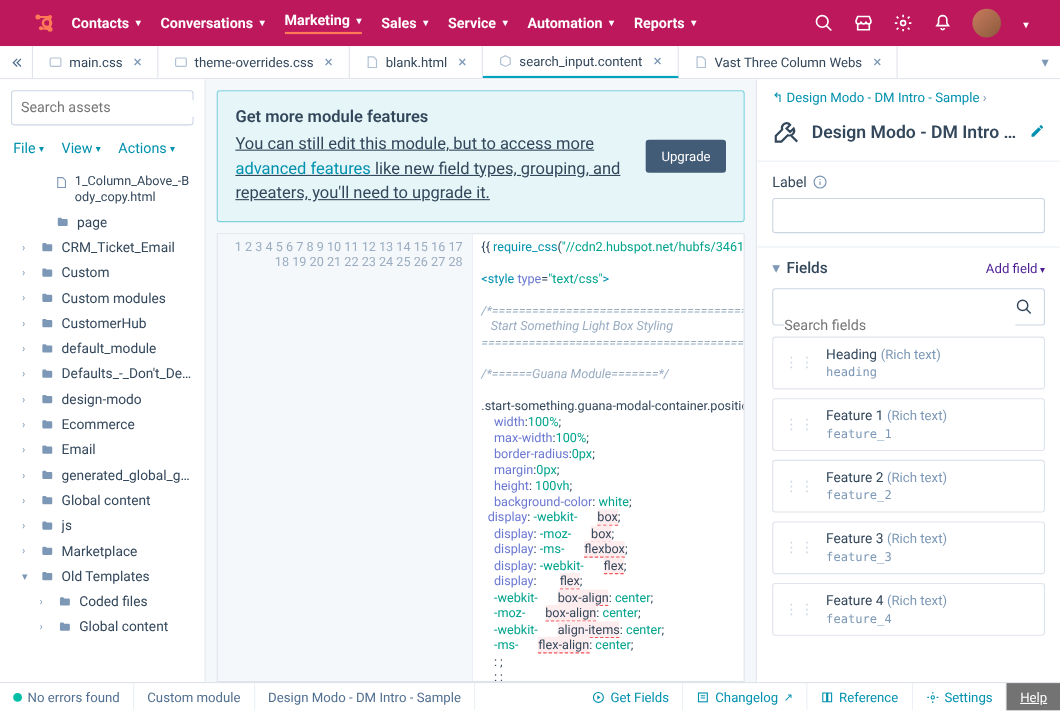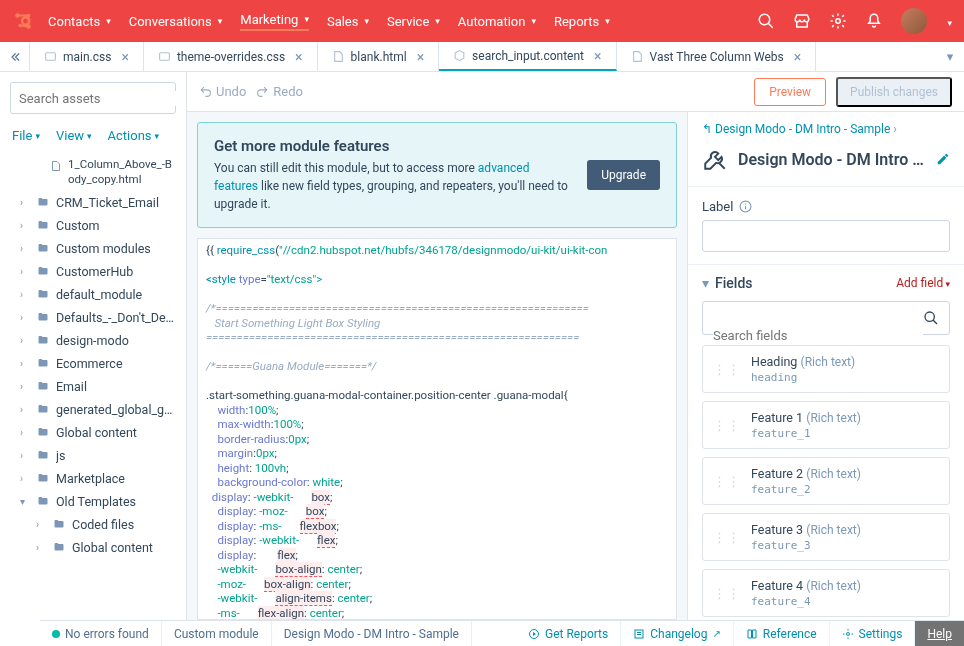--- a/index.html
+++ b/index.html
@@ -1,20 +1,20 @@
 <!DOCTYPE html>
 <html><head>
 <meta charset="utf-8">
 <style>
 * { margin: 0; padding: 0; box-sizing: border-box; font-family: -apple-system, BlinkMacSystemFont, "Segoe UI", Roboto, sans-serif; }
 body { background: #fff; color: #33475b; font-size: 13px; overflow: hidden; }
 .app { width: 964px; height: 646px; display: flex; flex-direction: column; }
 
 
-.topnav { background: #ef4444; height: 42px; display: flex; align-items: center; padding: 0 12px; color: #fff; }
+.topnav { background: #be185d; height: 42px; display: flex; align-items: center; padding: 0 29px; color: #fff; font-weight: bold; }
 .hs-logo { width: 22px; height: 22px; margin-right: 14px; }
 .nav-items { display: flex; gap: 18px; flex: 1; }
 .nav-item { color: #fff; font-size: 13px; cursor: pointer; display: flex; align-items: center; gap: 4px; }
 .nav-item.active { color: #fff; border-bottom: 2px solid #ff7a59; padding-bottom: 2px; }
 .nav-caret::after { content: '▾'; font-size: 9px; margin-left: 2px; }
 .nav-right { display: flex; align-items: center; gap: 18px; }
 .nav-icon { width: 18px; height: 18px; fill: #fff; cursor: pointer; }
 .avatar { width: 26px; height: 26px; border-radius: 50%; background: linear-gradient(135deg,#c97b5e,#8b5a3c); }
 
 
@@ -56,21 +56,21 @@
 .btn-preview { color: #ff7a59; border: 1px solid #ff7a59; background: #fff; padding: 6px 14px; border-radius: 3px; font-size: 12px; cursor: pointer; }
 .btn-publish { color: #b0c1d4; background: #eaf0f6; padding: 6px 12px; border-radius: 3px; font-size: 12px; cursor: not-allowed; }
 
 .editor-wrap { flex: 1; display: flex; overflow: hidden; }
 .editor-col { flex: 1; display: flex; flex-direction: column; overflow: hidden; }
 
 
 .banner { background: #e5f5f8; border: 1px solid #7fd1de; border-radius: 3px; margin: 10px 10px 0; padding: 14px 16px; display: flex; gap: 16px; align-items: flex-start; }
 .banner-body { flex: 1; }
 .banner-title { font-weight: 600; font-size: 15px; color: #33475b; margin-bottom: 4px; }
-.banner-text { font-size: 12px; color: #33475b; line-height: 1.5; }
+.banner-text { font-size: 15px; color: #33475b; line-height: 1.5; text-decoration: underline; }
 .banner-link { color: #0091ae; cursor: pointer; }
 .btn-upgrade { background: #425b76; color: #fff; border: none; padding: 8px 14px; border-radius: 3px; font-size: 12px; cursor: pointer; align-self: center; }
 
 
 .code { flex: 1; background: #fff; margin: 10px 10px 0; border: 1px solid #dfe3eb; overflow: hidden; font-family: "SF Mono", Monaco, Consolas, monospace; font-size: 11.5px; display: flex; }
 .gutter { background: #f5f8fa; color: #99acc2; text-align: right; padding: 4px 8px 4px 4px; line-height: 14.5px; user-select: none; border-right: 1px solid #eaf0f6; }
 .codelines { padding: 4px 8px; line-height: 14.5px; white-space: pre; color: #33475b; overflow: hidden; }
 .tok-fn { color: #0091ae; }
 .tok-str { color: #00a38d; }
 .tok-tag { color: #0091ae; }
@@ -84,38 +84,38 @@
 
 
 .rpanel { width: 277px; border-left: 1px solid #dfe3eb; background: #fff; display: flex; flex-direction: column; overflow-y: auto; }
 .bc { padding: 10px 14px 0; font-size: 12px; }
 .bc a { color: #0091ae; text-decoration: none; cursor: pointer; }
 .mod-head { display: flex; align-items: center; gap: 10px; padding: 10px 14px 14px; border-bottom: 1px solid #eaf0f6; }
 .mod-icon { width: 26px; height: 26px; }
 .mod-title { font-size: 16px; font-weight: 600; flex: 1; white-space: nowrap; overflow: hidden; text-overflow: ellipsis; }
 .edit-pencil { width: 14px; height: 14px; fill: #0091ae; cursor: pointer; }
 .section { padding: 12px 14px; border-bottom: 1px solid #eaf0f6; }
-.label-row { display: flex; align-items: center; gap: 6px; font-size: 13px; margin-bottom: 6px; }
+.label-row { display: flex; gap: 6px; font-size: 13px; margin-bottom: 6px; }
 .info-icon { width: 13px; height: 13px; fill: #7c98b6; }
 .text-input { width: 100%; height: 32px; border: 1px solid #cbd6e2; border-radius: 3px; padding: 0 8px; font-size: 13px; }
 .fields-head { display: flex; align-items: center; justify-content: space-between; padding: 10px 14px; }
 .fields-title { font-size: 14px; font-weight: 500; display: flex; align-items: center; gap: 6px; }
-.add-field { color: #b91c1c; font-size: 12px; cursor: pointer; }
+.add-field { color: #4c1d95; font-size: 12px; cursor: pointer; }
 .add-field::after { content: ' ▾'; font-size: 9px; }
 .search-fields { margin: 0 14px 10px; display: flex; align-items: center; border: 1px solid #cbd6e2; border-radius: 3px; height: 34px; padding: 0 10px; }
 .search-fields input { border: none; outline: none; flex: 1; font-size: 13px; margin-top: 34px; }
 .field-list { padding: 0 14px 10px; }
 .field-item { border: 1px solid #dfe3eb; border-radius: 3px; padding: 8px 10px; margin-bottom: 8px; display: flex; gap: 10px; cursor: pointer; }
 .drag-handle { color: #cbd6e2; font-size: 13px; line-height: 1; letter-spacing: 1px; align-self: center; }
 .field-name { font-size: 12.5px; }
 .field-type { color: #7c98b6; font-size: 12px; }
 .field-id { color: #7c98b6; font-family: Monaco, monospace; font-size: 11px; margin-top: 2px; }
 
 
-.statusbar { height: 26px; border-top: 1px solid #dfe3eb; background: #fff; display: flex; align-items: center; font-size: 12px; color: #516f90; margin-left: 40px; }
+.statusbar { height: 26px; border-top: 1px solid #dfe3eb; background: #fff; display: flex; align-items: center; font-size: 12px; color: #516f90; }
 .sb-cell { padding: 0 12px; border-right: 1px solid #eaf0f6; height: 100%; display: flex; align-items: center; gap: 5px; }
 .sb-spacer { flex: 1; }
 .sb-link { color: #0091ae; cursor: pointer; }
 .sb-help { background: #737373; color: #fff; padding: 0 12px; height: 100%; display: flex; align-items: center; cursor: pointer; text-decoration: underline; }
 .dot-ok { width: 8px; height: 8px; border-radius: 50%; background: #00bda5; }
 </style>
 </head>
 <body>
 
 <div class="app">
@@ -222,20 +222,26 @@
           <span class="sb-action">Actions</span>
         </div>
       <div class="tree">
         <div class="tree-item file file-multi" style="padding-left:50px;align-items:flex-start;">
           <svg class="file-icon" viewBox="0 0 24 24" style="margin-top:2px;">
               <path d="M5 3h9l5 5v13H5z" fill="none" stroke="#7c98b6" stroke-width="2"></path>
             </svg>
           <span class="tree-label">1_Column_Above_-Body_copy.html</span>
         </div>
         <div id="tree-folders">
+            <div class="tree-item" style="padding-left: 50px;">
+              <svg class="folder-icon" viewBox="0 0 24 24">
+                <path d="M3 6a2 2 0 0 1 2-2h4l2 2h8a2 2 0 0 1 2 2v9a2 2 0 0 1-2 2H5a2 2 0 0 1-2-2z"></path>
+              </svg>
+              <span class="tree-label">page</span>
+            </div>
             <div class="tree-item" style="padding-left: 20px;">
               <span class="chev">›</span>
               <svg class="folder-icon" viewBox="0 0 24 24">
                 <path d="M3 6a2 2 0 0 1 2-2h4l2 2h8a2 2 0 0 1 2 2v9a2 2 0 0 1-2 2H5a2 2 0 0 1-2-2z"></path>
               </svg>
               <span class="tree-label">CRM_Ticket_Email</span>
             </div>
             <div class="tree-item" style="padding-left: 20px;">
               <span class="chev">›</span>
               <svg class="folder-icon" viewBox="0 0 24 24">
@@ -339,51 +345,63 @@
               <svg class="folder-icon" viewBox="0 0 24 24">
                 <path d="M3 6a2 2 0 0 1 2-2h4l2 2h8a2 2 0 0 1 2 2v9a2 2 0 0 1-2 2H5a2 2 0 0 1-2-2z"></path>
               </svg>
               <span class="tree-label">Global content</span>
             </div>
           </div>
       </div>
     </div>
 
     <div class="main">
-      <div class="toolbar">
-        <div class="tb-btn">
-          <svg width="13" height="13" viewBox="0 0 24 24">
-              <path d="M9 14L4 9l5-5M4 9h11a6 6 0 0 1 0 12h-3" fill="none" stroke="#99acc2" stroke-width="2"></path>
-            </svg>
-          <span>Undo</span>
-        </div>
-        <div class="tb-btn">
-          <svg width="13" height="13" viewBox="0 0 24 24">
-              <path d="M15 14l5-5-5-5M20 9H9a6 6 0 0 0 0 12h3" fill="none" stroke="#99acc2" stroke-width="2"></path>
-            </svg>
-          <span>Redo</span>
-        </div>
-        <div class="tb-spacer"></div>
-        <button class="btn-preview">Preview</button>
-        <button class="btn-publish">Publish changes</button>
-      </div>
 
       <div class="editor-wrap">
         <div class="editor-col">
           <div class="banner">
             <div class="banner-body">
               <div class="banner-title">Get more module features</div>
               <div class="banner-text">
                 <span>You can still edit this module, but to access more </span><span class="banner-link">advanced features</span><span> like new field types, grouping, and repeaters, you'll need to upgrade it.</span>
               </div>
             </div>
             <button class="btn-upgrade">Upgrade</button>
           </div>
 
           <div class="code">
+            <div class="gutter" id="gutter">1
+2
+3
+4
+5
+6
+7
+8
+9
+10
+11
+12
+13
+14
+15
+16
+17
+18
+19
+20
+21
+22
+23
+24
+25
+26
+27
+28
+</div>
             <div class="codelines" id="codelines">{{ <span class="tok-fn">require_css</span>(<span class="tok-str">"//cdn2.hubspot.net/hubfs/346178/designmodo/ui-kit/ui-kit-con</span>
 
 <span class="tok-tag">&lt;style</span> <span class="tok-attr">type</span>=<span class="tok-str">"text/css"</span><span class="tok-tag">&gt;</span>
 
 <span class="tok-cm">/*=============================================================</span>
 <span class="tok-cm">   Start Something Light Box Styling</span>
 <span class="tok-cm">=============================================================</span>
 
 <span class="tok-cm">/*======Guana Module=======*/</span>
 
@@ -498,21 +516,21 @@
         <span>No errors found</span>
       </div>
     <div class="sb-cell">Custom module</div>
     <div class="sb-cell">Design Modo - DM Intro - Sample</div>
     <div class="sb-spacer"></div>
     <div class="sb-cell sb-link">
         <svg width="12" height="12" viewBox="0 0 24 24">
           <circle cx="12" cy="12" r="9" fill="none" stroke="#0091ae" stroke-width="2"></circle>
           <path d="M10 8l6 4-6 4z" fill="#0091ae"></path>
         </svg>
-        <span>Get Reports</span>
+        <span>Get Fields</span>
       </div>
     <div class="sb-cell sb-link">
         <svg width="12" height="12" viewBox="0 0 24 24">
           <rect x="4" y="4" width="16" height="16" fill="none" stroke="#0091ae" stroke-width="2"></rect>
           <line x1="8" y1="9" x2="16" y2="9" stroke="#0091ae" stroke-width="2"></line>
           <line x1="8" y1="13" x2="16" y2="13" stroke="#0091ae" stroke-width="2"></line>
         </svg>
         <span>Changelog</span> 
         <span style="font-size:10px;">↗</span>
       </div>

